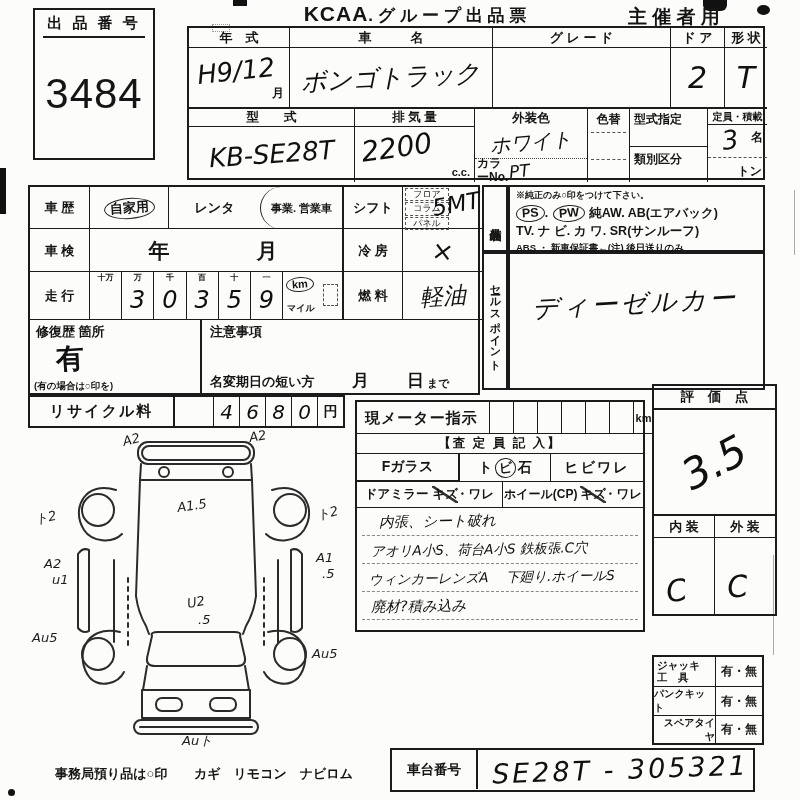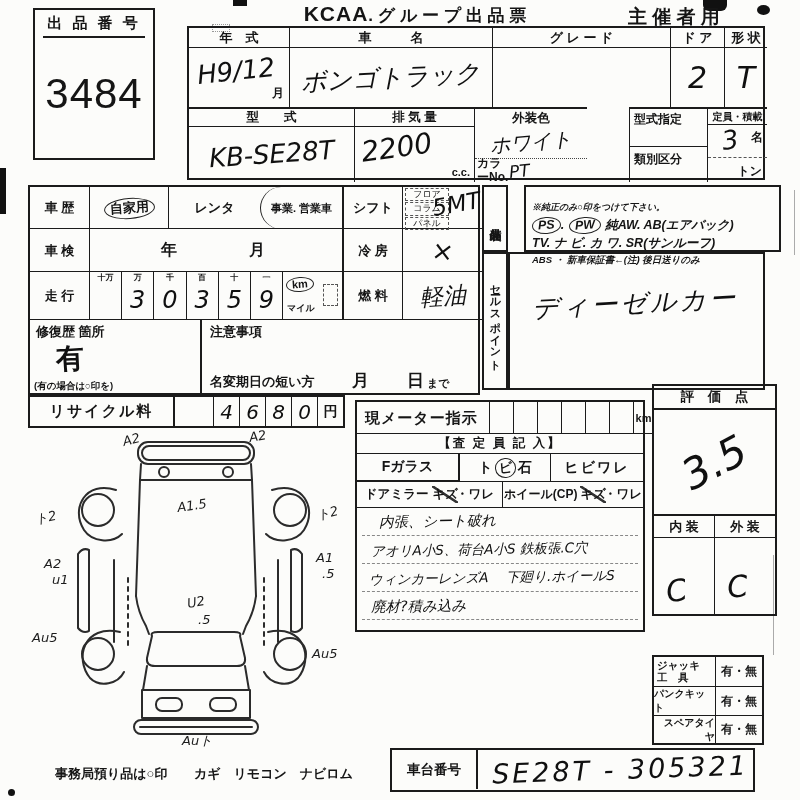--- a/index.html
+++ b/index.html
@@ -127,20 +127,24 @@
   <div class="abs cellL cellT" style="left:285px;top:79px;width:113px;height:75px;border-top-width:2px;">
     <div class="hdrband" style="height:18px;font-size:12.5px;border-bottom:none;">外装色</div>
     <div class="ctr" style="height:31px;">
       <span class="hw" style="font-size:20px;transform:rotate(-5deg);">ホワイト</span>
     </div>
     <div style="height:24px;border-top:1px dotted #444;display:flex;align-items:center;">
       <span class="hd" style="font-size:12px;width:34px;line-height:1.1;padding-left:2px;">カラーNo.</span>
       <span class="hw" style="font-size:17px;transform:rotate(-6deg);">PT</span>
     </div>
   </div>
+  <div class="abs cellT" style="left:398px;top:79px;width:42px;height:75px;border-top-width:2px;border-left:1px solid #1b1b1b;">
+    <div class="hd" style="text-align:center;font-size:12px;padding-top:2px;">色替</div>
+    <div style="margin:4px 3px 0 3px;border-top:1px dashed #555;height:28px;border-bottom:1px dashed #555;"></div>
+  </div>
   <div class="abs cellL cellT" style="left:440px;top:79px;width:78px;height:75px;border-top-width:2px;">
     <div style="height:38px;border-bottom:1px solid #1b1b1b;">
       <span class="hd" style="font-size:12px;padding:2px 0 0 4px;display:block;">型式指定</span>
     </div>
     <div style="height:36px;">
       <span class="hd" style="font-size:12px;padding:4px 0 0 4px;display:block;">類別区分</span>
     </div>
   </div>
   <div class="abs cellL cellT" style="left:518px;top:79px;width:60px;height:75px;border-top-width:2px;">
     <div class="hdrband" style="height:16px;font-size:10px;">定員・積載</div>
@@ -169,21 +173,21 @@
         <div class="minibox">フロア</div>
         <div class="minibox">コラム</div>
         <div class="minibox">パネル</div>
       </div>
       <span class="hw" style="position:absolute;right:1px;top:4px;font-size:23px;transform:rotate(-10deg);">5MT</span>
     </div>
   </div>
 
   <div class="abs" style="left:0;top:42px;width:452px;height:43px;border-bottom:1px solid #1b1b1b;">
     <div class="abs ctr hd" style="left:0;top:0;width:60px;height:43px;font-size:13px;border-right:1px solid #1b1b1b;">車 検</div>
-    <div class="abs ctr hd" style="left:60px;top:0;width:252px;height:43px;font-size:16px;letter-spacing:6px;">年　　　月</div>
+    <div class="abs ctr hd" style="left:60px;top:0;width:252px;height:43px;font-size:21px;letter-spacing:6px;">年　　　月</div>
     <div class="abs ctr hd" style="left:312px;top:0;width:60px;height:43px;font-size:13px;border-left:2px solid #1b1b1b;">冷 房</div>
     <div class="abs ctr" style="left:372px;top:0;width:80px;height:43px;border-left:1px solid #1b1b1b;">
       <span class="hw" style="font-size:26px;transform:rotate(8deg);">×</span>
     </div>
   </div>
 
   <div class="abs" style="left:0;top:85px;width:452px;height:48px;border-bottom:1px solid #1b1b1b;">
     <div class="abs ctr hd" style="left:0;top:0;width:60px;height:48px;font-size:13px;border-right:1px solid #1b1b1b;">走 行</div>
     <div class="abs" style="left:60px;top:0;width:192px;height:48px;display:flex;">
       <div style="flex:1;">
@@ -245,21 +249,21 @@
     <div class="ctr hw" style="width:26px;border-left:1px solid #1b1b1b;font-size:20px;">6</div>
     <div class="ctr hw" style="width:26px;border-left:1px solid #1b1b1b;font-size:20px;">8</div>
     <div class="ctr hw" style="width:26px;border-left:1px solid #1b1b1b;font-size:20px;">0</div>
     <div class="ctr hd" style="width:26px;border-left:1px solid #1b1b1b;font-size:14px;">円</div>
   </div>
 </div>
 
 <div class="abs b2 ctr" style="left:482px;top:185px;width:26px;height:67px;">
   <span class="vtext" style="font-size:12px;">装備品</span>
 </div>
-<div class="abs b2" style="left:524px;top:185px;width:257px;height:67px;padding:14px 6px;font-style:italic;">
+<div class="abs b2" style="left:508px;top:185px;width:257px;height:67px;padding:2px 6px;">
   <div class="hd" style="font-size:9px;">※純正のみ○印をつけて下さい。</div>
   <div style="margin-top:1px;white-space:nowrap;">
     <span class="hd circ" style="font-size:12.5px;">PS</span><span class="hd" style="font-size:12.5px;">.</span>
     <span class="hd circ" style="font-size:12.5px;">PW</span>
     <span class="hd" style="font-size:12.5px;">純AW.  AB(エアバック)</span>
   </div>
   <div class="hd" style="font-size:12.5px;margin-top:1px;">TV.  ナ ビ.  カ ワ.  SR(サンルーフ)</div>
   <div class="hd" style="font-size:9.5px;margin-top:2px;">ABS ・ 新車保証書←(注) 後日送りのみ</div>
 </div>
 

